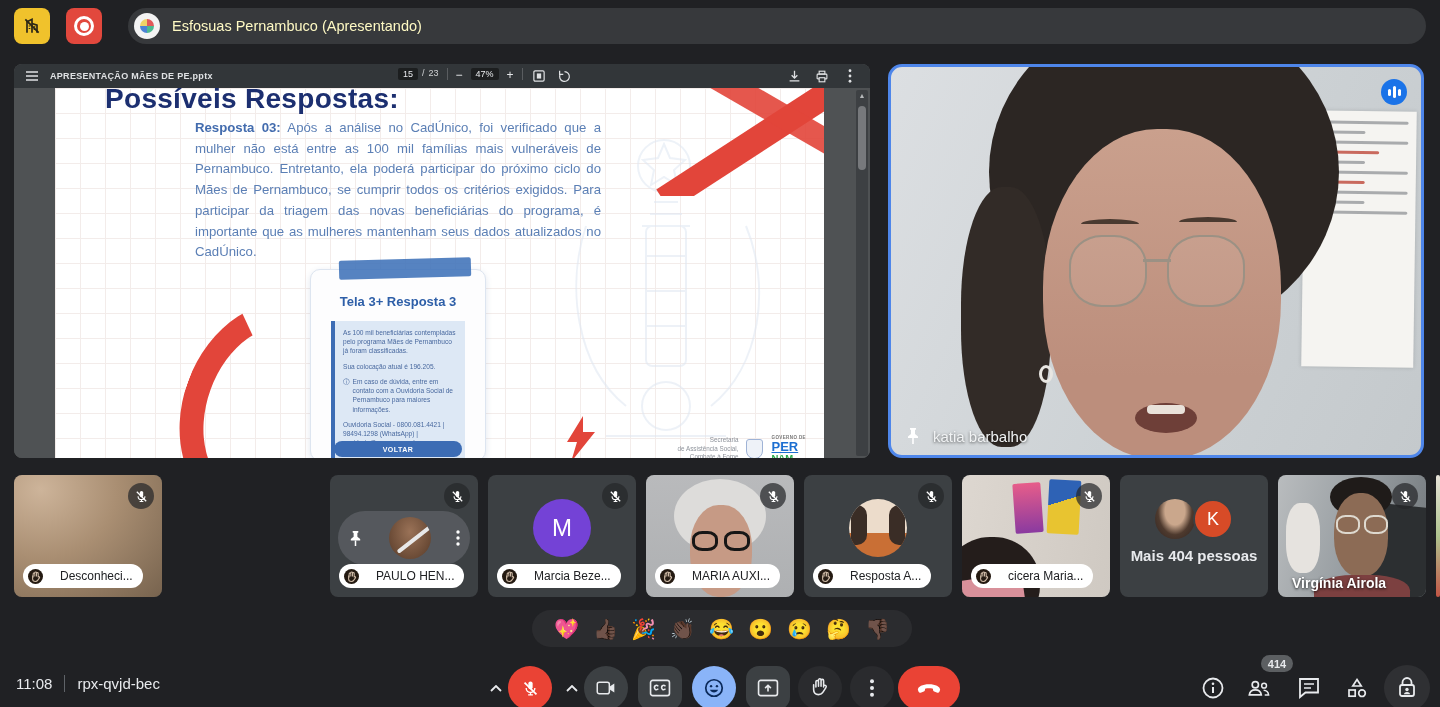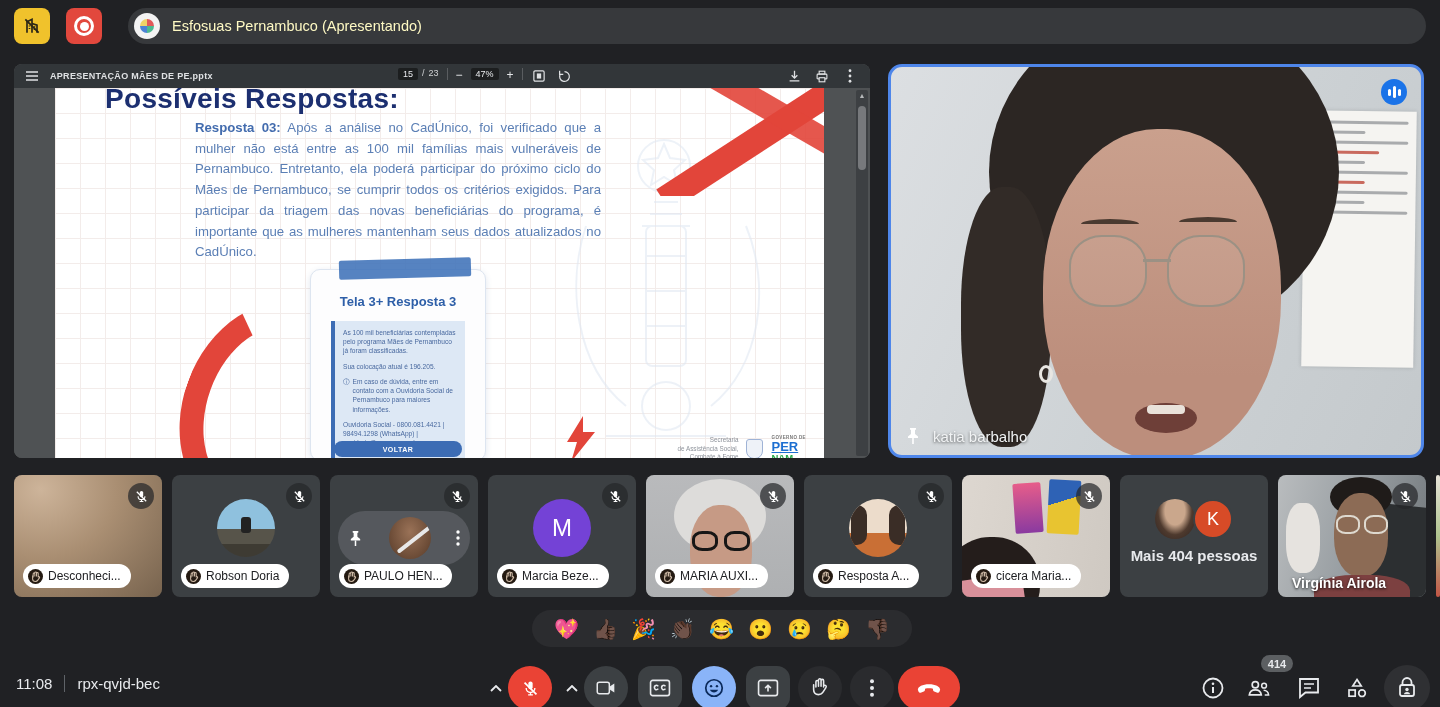--- a/index.html
+++ b/index.html
@@ -93,21 +93,21 @@
      display:flex; align-items:center; justify-content:center; gap:2px; }
   #audio-ind i { width:3px; background:#fff; border-radius:2px; }
   #mainvid-namerow { position:absolute; left:14px; bottom:10px; display:flex; align-items:center; gap:12px; }
   #mainvid-name { color:#f1f3f4; font-size:15px; text-shadow:0 1px 3px rgba(0,0,0,.6); }
 
   
   .tile { position:absolute; top:475px; width:148px; height:122px; border-radius:8px; background:#3c4043; overflow:hidden; }
   .micoff { position:absolute; top:8px; right:8px; width:26px; height:26px; border-radius:50%; background:rgba(38,39,42,.72);
      display:flex; align-items:center; justify-content:center; z-index:4; }
   .namepill { position:absolute; left:9px; bottom:9px; height:24px; border-radius:12px; background:#fff; display:flex;
-     align-items:center; gap:5px; padding:0 10px 0 5px; z-index:4; max-width:132px; }
+     align-items:center; gap:17px; padding:0 10px 0 5px; z-index:4; max-width:132px; }
   .namepill .ptxt { font-size:12px; font-weight:500; color:#202124; white-space:nowrap; }
   .avatar-circle { position:absolute; left:50%; transform:translateX(-50%); top:24px; width:58px; height:58px; border-radius:50%; }
   .letter-avatar { display:flex; align-items:center; justify-content:center; color:#fff; font-size:24px; font-weight:500; }
 
   
   #t1 .feed { position:absolute; inset:0; background:radial-gradient(at 18% 12%, #cdb49a 0%, #a98e72 45%, #77634e 100%); }
   #t2 .photo { background:linear-gradient(#8fc1de 0 52%, #57544a 52% 78%, #3e3b33 78%); overflow:hidden; }
   #t2 .photo i { position:absolute; left:24px; top:18px; width:10px; height:16px; background:#222; border-radius:3px; }
   #t3 .hoverbar { position:absolute; left:50%; transform:translateX(-50%); top:36px; width:132px; height:54px; border-radius:27px;
      background:#55585d; display:flex; align-items:center; justify-content:space-between; padding:0 10px; }
@@ -362,39 +362,20 @@
     </div>
     <div class="namepill">
       <svg width="15" height="15" viewBox="0 0 16 16">
           <circle cx="8" cy="8" r="8" fill="#241a12"></circle>
           <path d="M5.5 9V5.2a.9.9 0 0 1 1.8 0V8m0-3.5V4a.9.9 0 0 1 1.8 0v4m0-3.3a.9.9 0 0 1 1.8 0V9m0-.8c1.2-.6 1.9.3 1.3 1.3l-1.7 2.4c-.6.9-1.4 1.4-2.6 1.4-1.8 0-3-1.2-3-3V7" fill="none" stroke="#cdb9a5" stroke-width="1.1"></path>
         </svg>
       <span class="ptxt">Desconheci...</span>
     </div>
   </div>
 
-  <div class="tile" id="t2" style="left:172px">
-    <div class="avatar-circle photo">
-        <i></i>
-      </div>
-    <div class="micoff">
-      <svg width="15" height="15" viewBox="0 0 24 24">
-          <rect x="9.3" y="3" width="5.4" height="10" rx="2.7" fill="#fff"></rect>
-          <path d="M6.5 11.5a5.5 5.5 0 0 0 11 0M12 17v3M9 20h6" fill="none" stroke="#fff" stroke-width="1.7"></path>
-          <path d="M4.5 4.5l15 15" stroke="#fff" stroke-width="2"></path>
-        </svg>
-    </div>
-    <div class="namepill">
-      <svg width="15" height="15" viewBox="0 0 16 16">
-          <circle cx="8" cy="8" r="8" fill="#241a12"></circle>
-          <path d="M5.5 9V5.2a.9.9 0 0 1 1.8 0V8m0-3.5V4a.9.9 0 0 1 1.8 0v4m0-3.3a.9.9 0 0 1 1.8 0V9m0-.8c1.2-.6 1.9.3 1.3 1.3l-1.7 2.4c-.6.9-1.4 1.4-2.6 1.4-1.8 0-3-1.2-3-3V7" fill="none" stroke="#cdb9a5" stroke-width="1.1"></path>
-        </svg>
-      <span class="ptxt">Robson Doria</span>
-    </div>
-  </div>
 
   <div class="tile" id="t3" style="left:330px">
     <div class="micoff">
       <svg width="15" height="15" viewBox="0 0 24 24">
           <rect x="9.3" y="3" width="5.4" height="10" rx="2.7" fill="#fff"></rect>
           <path d="M6.5 11.5a5.5 5.5 0 0 0 11 0M12 17v3M9 20h6" fill="none" stroke="#fff" stroke-width="1.7"></path>
           <path d="M4.5 4.5l15 15" stroke="#fff" stroke-width="2"></path>
         </svg>
     </div>
     <div class="hoverbar">

